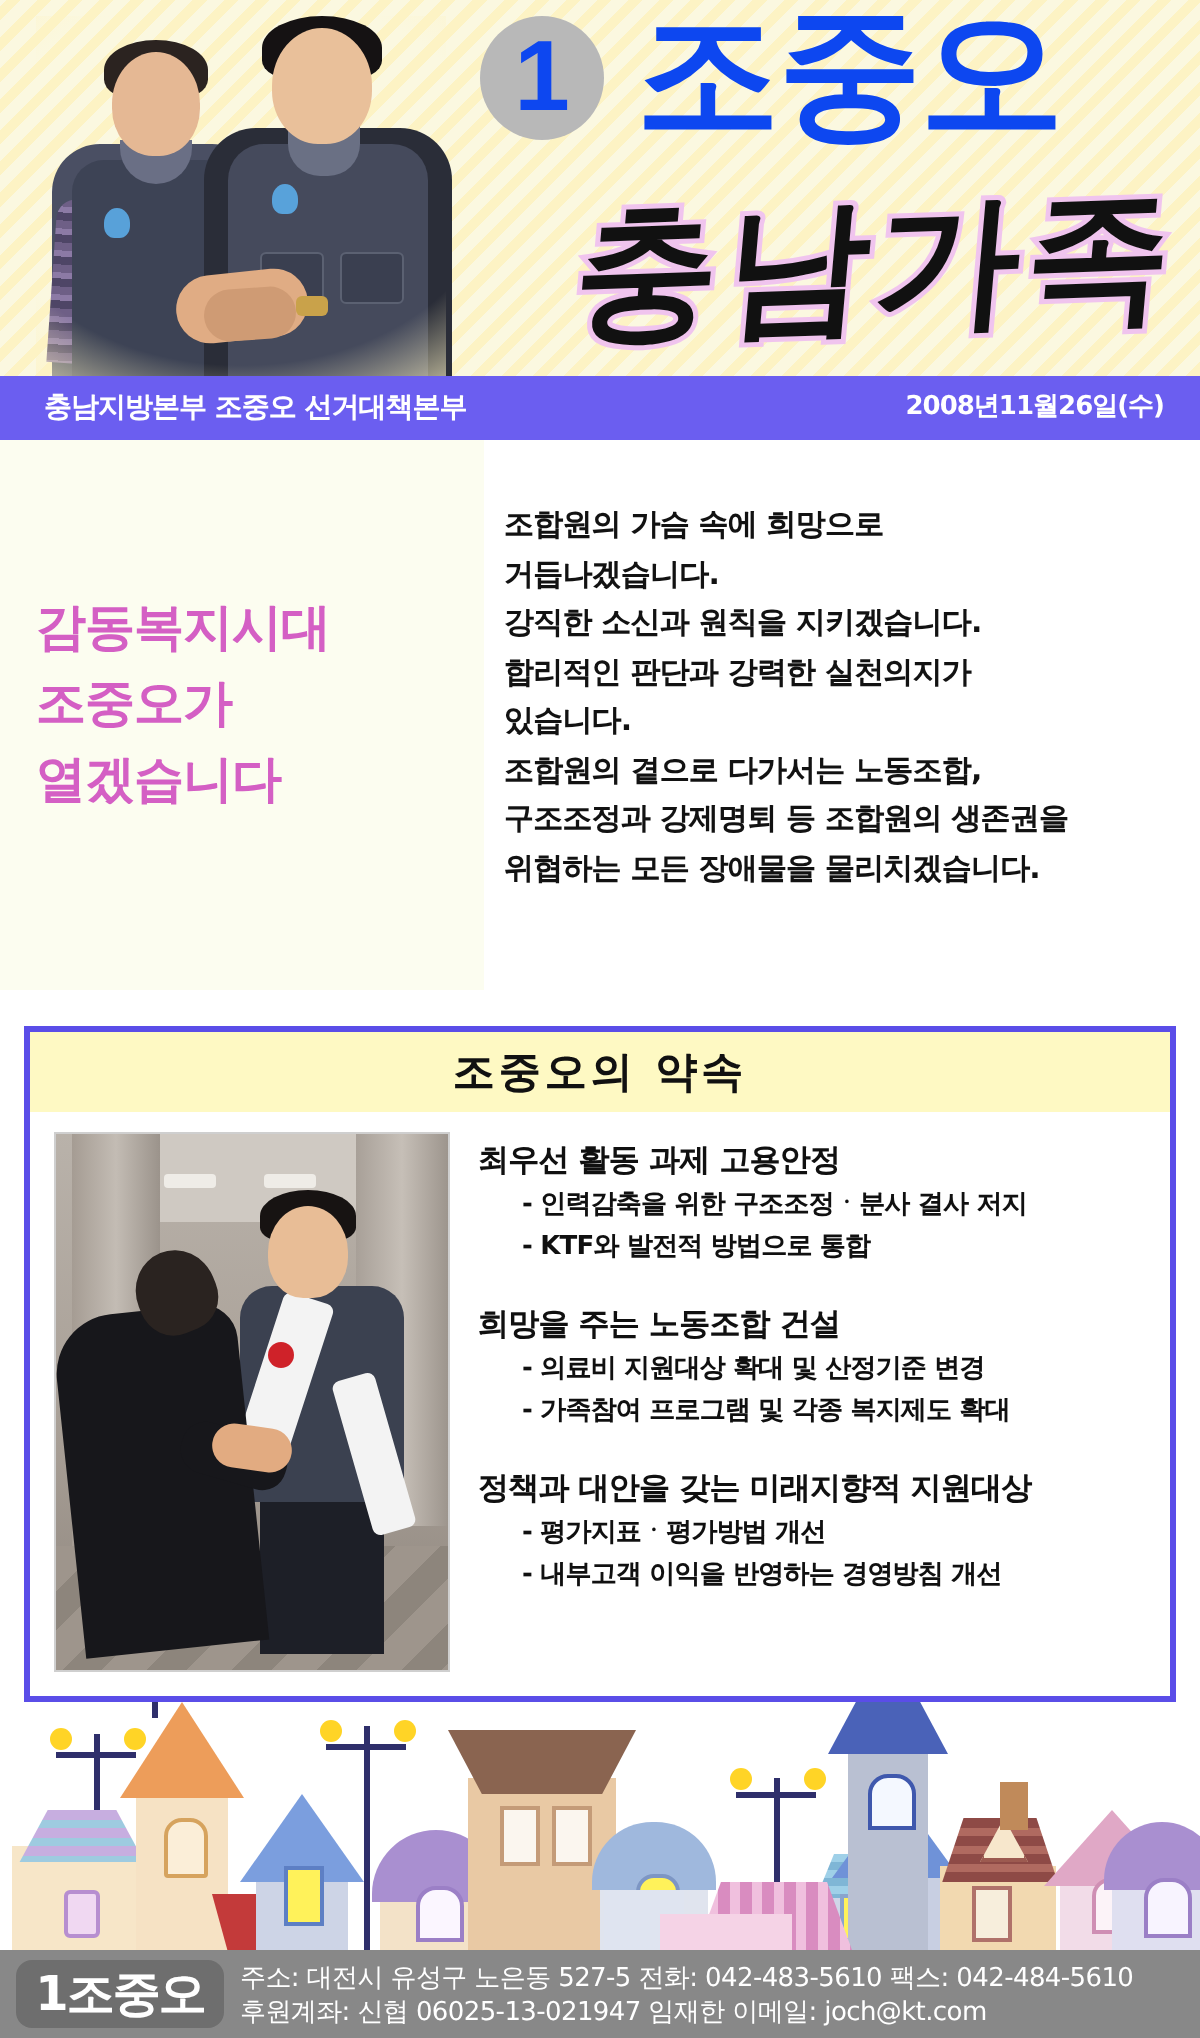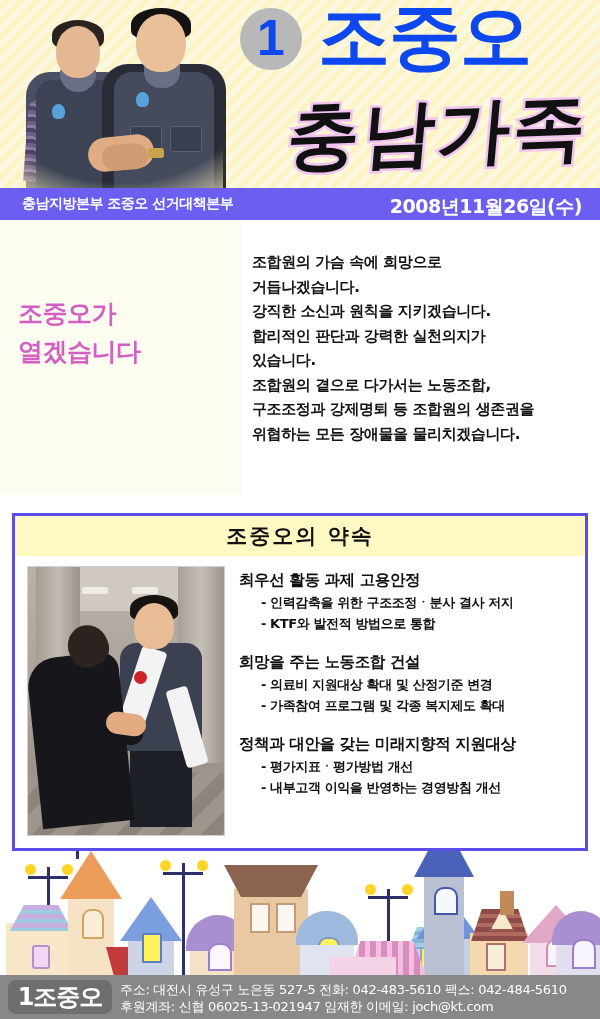--- a/index.html
+++ b/index.html
@@ -96,21 +96,21 @@
   
   .org-bar{
     position:absolute;left:0;top:188px;width:600px;height:32px;
     background:#6b5ef0;color:#fff;
   }
   .org-bar .org-name{
     position:absolute;left:22px;top:7px;font-size:14px;font-weight:bold;
     font-family:"DejaVu Sans", sans-serif;letter-spacing:-.5px;
   }
   .org-bar .org-date{
-    position:absolute;right:18px;top:6px;font-size:19px;font-weight:bold;
+    position:absolute;right:18px;top:6px;font-size:13px;font-weight:bold;
     font-family:"DejaVu Sans", sans-serif;letter-spacing:-.5px;
   }
 
   
   .mid{position:absolute;left:0;top:220px;width:600px;height:293px;background:#fff;}
   .mid-left{
     position:absolute;left:0;top:0;width:242px;height:275px;background:#fcfdf0;
   }
   .slogan{
     position:absolute;left:18px;top:75px;width:215px;
@@ -242,20 +242,21 @@
   </div>
 
   <div class="org-bar">
     <div class="org-name">충남지방본부 조중오 선거대책본부</div>
     <div class="org-date">2008년11월26일(수)</div>
   </div>
 
   <div class="mid">
     <div class="mid-left">
       <div class="slogan">
+        <div>감동복지시대</div>
         <div>조중오가</div>
         <div>열겠습니다</div>
       </div>
     </div>
     <div class="body-text">
       <div>조합원의 가슴 속에 희망으로</div>
       <div>거듭나겠습니다.</div>
       <div>강직한 소신과 원칙을 지키겠습니다.</div>
       <div>합리적인 판단과 강력한 실천의지가</div>
       <div>있습니다.</div>

